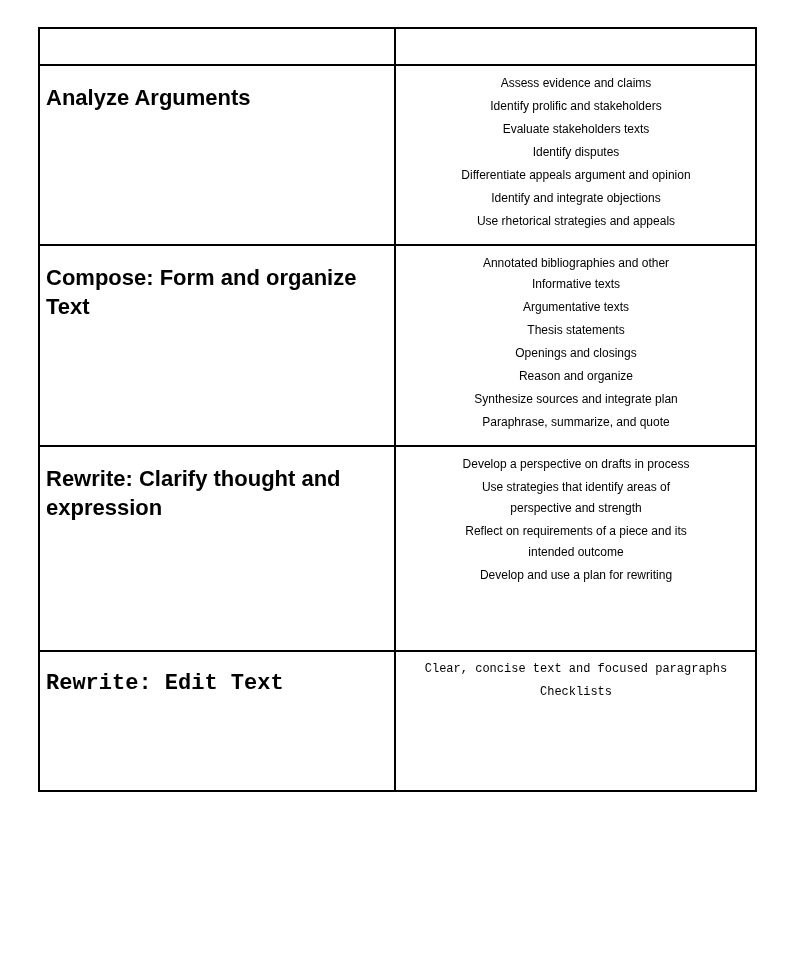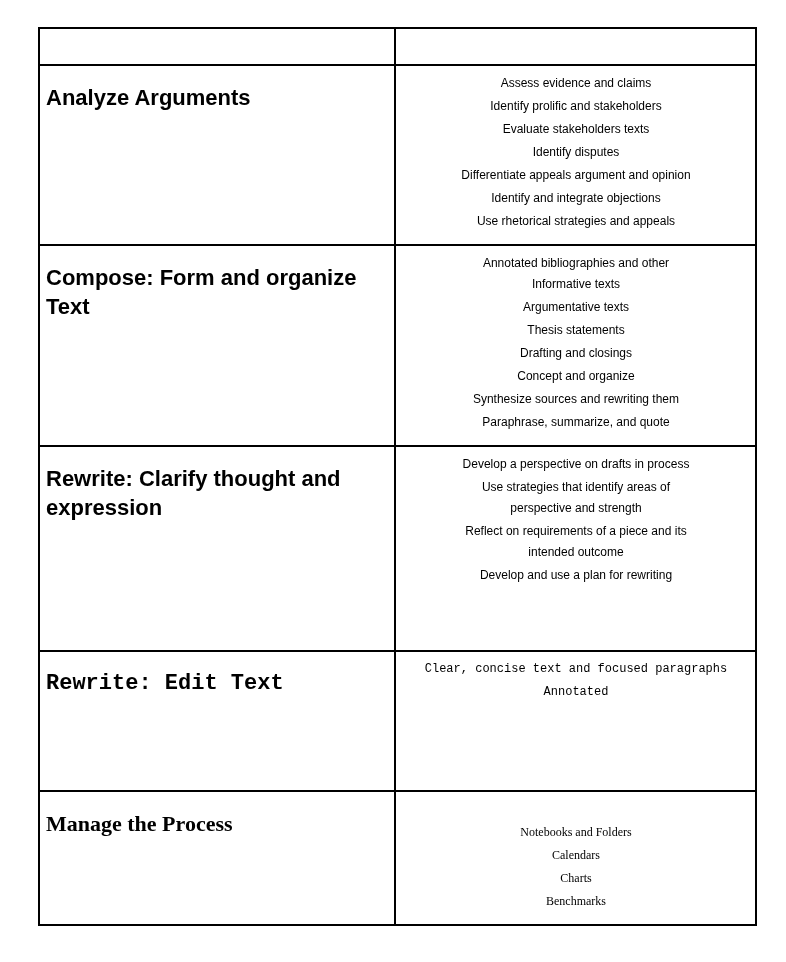--- a/index.html
+++ b/index.html
@@ -97,23 +97,23 @@
 
   <tr>
     <td class="cell-category">
       <div class="category-label">Compose: Form and organize Text</div>
     </td>
     <td class="cell-items">
             <div class="item-line">Annotated bibliographies and other
 Informative texts</div>
             <div class="item-line">Argumentative texts</div>
             <div class="item-line">Thesis statements</div>
-            <div class="item-line">Drafting and closings</div>
-            <div class="item-line">Concept and organize</div>
-            <div class="item-line">Synthesize sources and rewriting them</div>
+            <div class="item-line">Openings and closings</div>
+            <div class="item-line">Reason and organize</div>
+            <div class="item-line">Synthesize sources and integrate plan</div>
             <div class="item-line">Paraphrase, summarize, and quote</div>
           </td>
   </tr>
 
   <tr>
     <td class="cell-category">
       <div class="category-label">Rewrite: Clarify thought and expression</div>
     </td>
     <td class="cell-items">
             <div class="item-line">Develop a perspective on drafts in process</div>
@@ -124,30 +124,19 @@
             <div class="item-line">Develop and use a plan for rewriting</div>
           </td>
   </tr>
 
   <tr>
     <td class="cell-category">
       <div class="category-label">Rewrite: Edit Text</div>
     </td>
     <td class="cell-items">
             <div class="item-line">Clear, concise text and focused paragraphs</div>
-            <div class="item-line">Annotated</div>
+            <div class="item-line">Checklists</div>
           </td>
   </tr>
 
-  <tr>
-    <td class="cell-category">
-      <div class="category-label">Manage the Process</div>
-    </td>
-    <td class="cell-items">
-            <div class="item-line">Notebooks and Folders</div>
-            <div class="item-line">Calendars</div>
-            <div class="item-line">Charts</div>
-            <div class="item-line">Benchmarks</div>
-          </td>
-  </tr>
 </tbody>
   </table>
 </div>
 
 </body></html>

